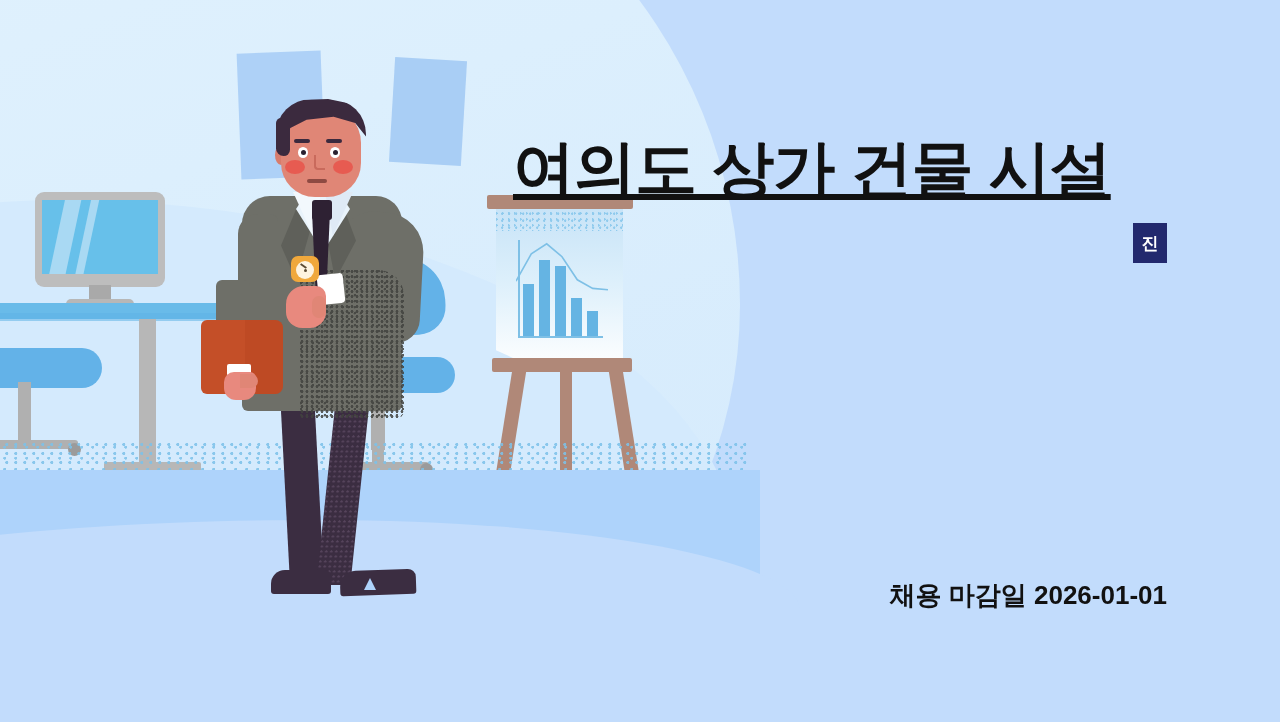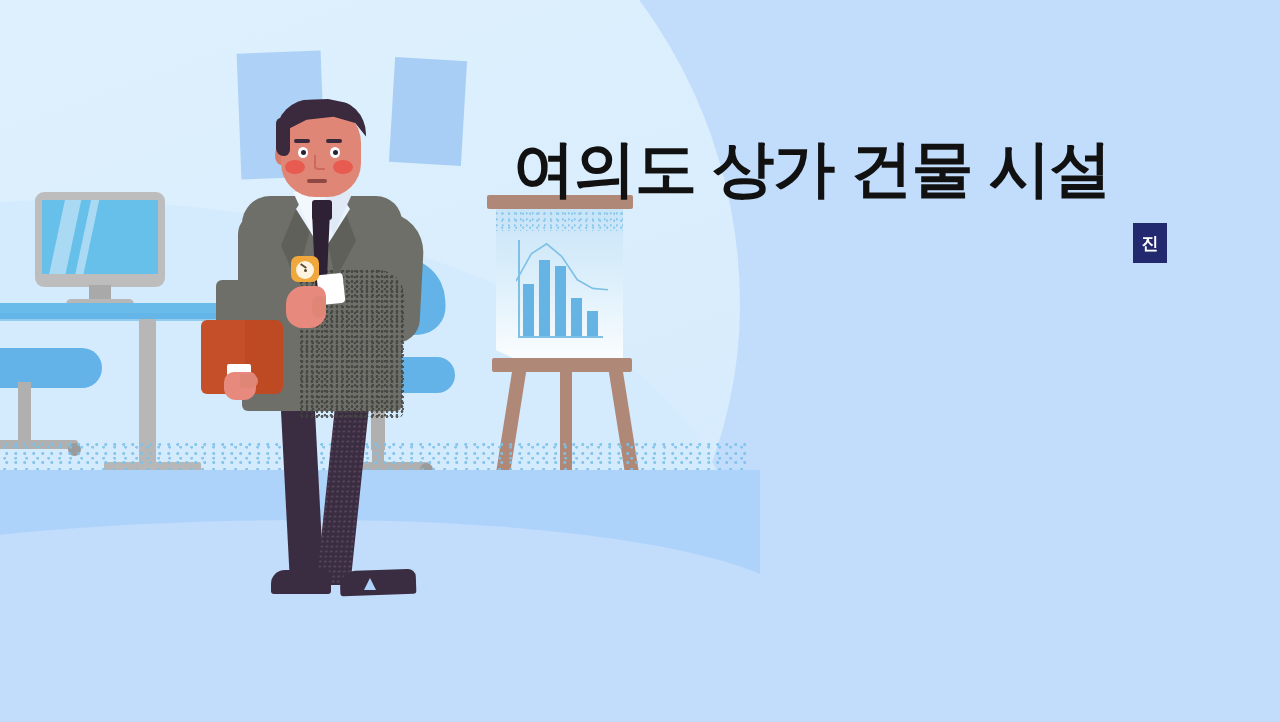--- a/index.html
+++ b/index.html
@@ -194,21 +194,21 @@
   .briefcase-shine{position:absolute;left:245px;top:320px;width:38px;height:74px;background:#b7451f;border-radius:0 8px 8px 0;opacity:.45;}
   .bc-cuff{position:absolute;left:227px;top:364px;width:24px;height:12px;background:#ffffff;border-radius:2px;}
   .bc-hand{position:absolute;left:224px;top:372px;width:32px;height:28px;background:#e8897e;border-radius:10px 6px 12px 12px;}
   .bc-fingers{position:absolute;left:240px;top:374px;width:18px;height:14px;background:#e08676;border-radius:0 8px 8px 0;}
   .sleeve-l{position:absolute;left:216px;top:280px;width:34px;height:92px;background:#6e6f68;border-radius:6px;}
 
   
   .title{
     position:absolute;left:513px;top:133px;
     font-size:62px;font-weight:700;color:#111111;letter-spacing:-1px;
-    white-space:nowrap;line-height:1.15;
+    white-space:nowrap;line-height:1.15;text-decoration:underline;
   }
   .company-row{
     position:absolute;right:113px;top:223px;
     display:flex;align-items:center;gap:12px;
   }
   .logo-badge{
     width:34px;height:40px;background:#22296e;color:#ffffff;
     display:flex;align-items:center;justify-content:center;
     font-size:17px;font-weight:600;
   }
@@ -337,14 +337,15 @@
       <div class="watch-dot"></div>
     </div>
   </div>
 
   <div class="title">여의도 상가 건물 시설</div>
 
   <div class="company-row">
     <div class="logo-badge">진</div>
   </div>
 
+  <div class="deadline">채용 마감일  2026-01-01</div>
 
 </div>
 
 </body></html>

